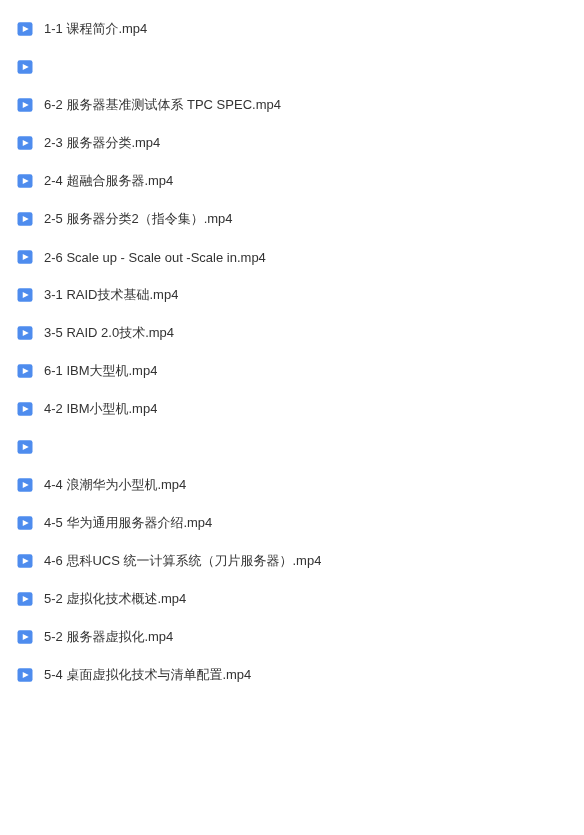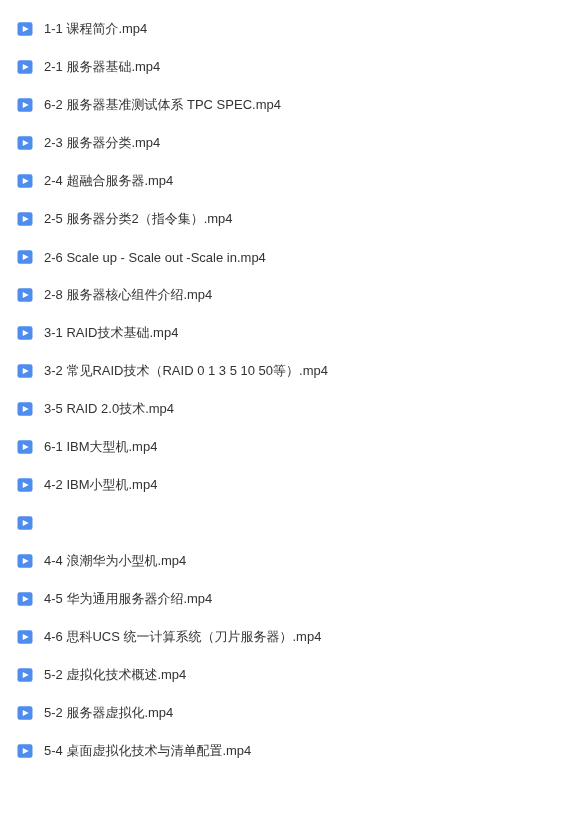--- a/index.html
+++ b/index.html
@@ -57,21 +57,20 @@
       </span>
       <span class="file-name">1-1 课程简介.mp4</span>
     </div>
     <div class="file-item">
       <span class="file-icon">
         <svg viewBox="0 0 24 24">
           <rect x="2" y="3" width="20" height="18" rx="3" fill="#4e8cee"></rect>
           <path d="M9 8 L17 12 L9 16 Z" fill="#ffffff"></path>
         </svg>
       </span>
-      <span class="file-name">2-1 服务器基础.mp4</span>
     </div>
     <div class="file-item">
       <span class="file-icon">
         <svg viewBox="0 0 24 24">
           <rect x="2" y="3" width="20" height="18" rx="3" fill="#4e8cee"></rect>
           <path d="M9 8 L17 12 L9 16 Z" fill="#ffffff"></path>
         </svg>
       </span>
       <span class="file-name">6-2 服务器基准测试体系 TPC SPEC.mp4</span>
     </div>
@@ -111,39 +110,21 @@
       </span>
       <span class="file-name">2-6 Scale up - Scale out -Scale in.mp4</span>
     </div>
     <div class="file-item">
       <span class="file-icon">
         <svg viewBox="0 0 24 24">
           <rect x="2" y="3" width="20" height="18" rx="3" fill="#4e8cee"></rect>
           <path d="M9 8 L17 12 L9 16 Z" fill="#ffffff"></path>
         </svg>
       </span>
-      <span class="file-name">2-8 服务器核心组件介绍.mp4</span>
-    </div>
-    <div class="file-item">
-      <span class="file-icon">
-        <svg viewBox="0 0 24 24">
-          <rect x="2" y="3" width="20" height="18" rx="3" fill="#4e8cee"></rect>
-          <path d="M9 8 L17 12 L9 16 Z" fill="#ffffff"></path>
-        </svg>
-      </span>
       <span class="file-name">3-1 RAID技术基础.mp4</span>
-    </div>
-    <div class="file-item">
-      <span class="file-icon">
-        <svg viewBox="0 0 24 24">
-          <rect x="2" y="3" width="20" height="18" rx="3" fill="#4e8cee"></rect>
-          <path d="M9 8 L17 12 L9 16 Z" fill="#ffffff"></path>
-        </svg>
-      </span>
-      <span class="file-name">3-2 常见RAID技术（RAID 0 1 3 5 10 50等）.mp4</span>
     </div>
     <div class="file-item">
       <span class="file-icon">
         <svg viewBox="0 0 24 24">
           <rect x="2" y="3" width="20" height="18" rx="3" fill="#4e8cee"></rect>
           <path d="M9 8 L17 12 L9 16 Z" fill="#ffffff"></path>
         </svg>
       </span>
       <span class="file-name">3-5 RAID 2.0技术.mp4</span>
     </div>

